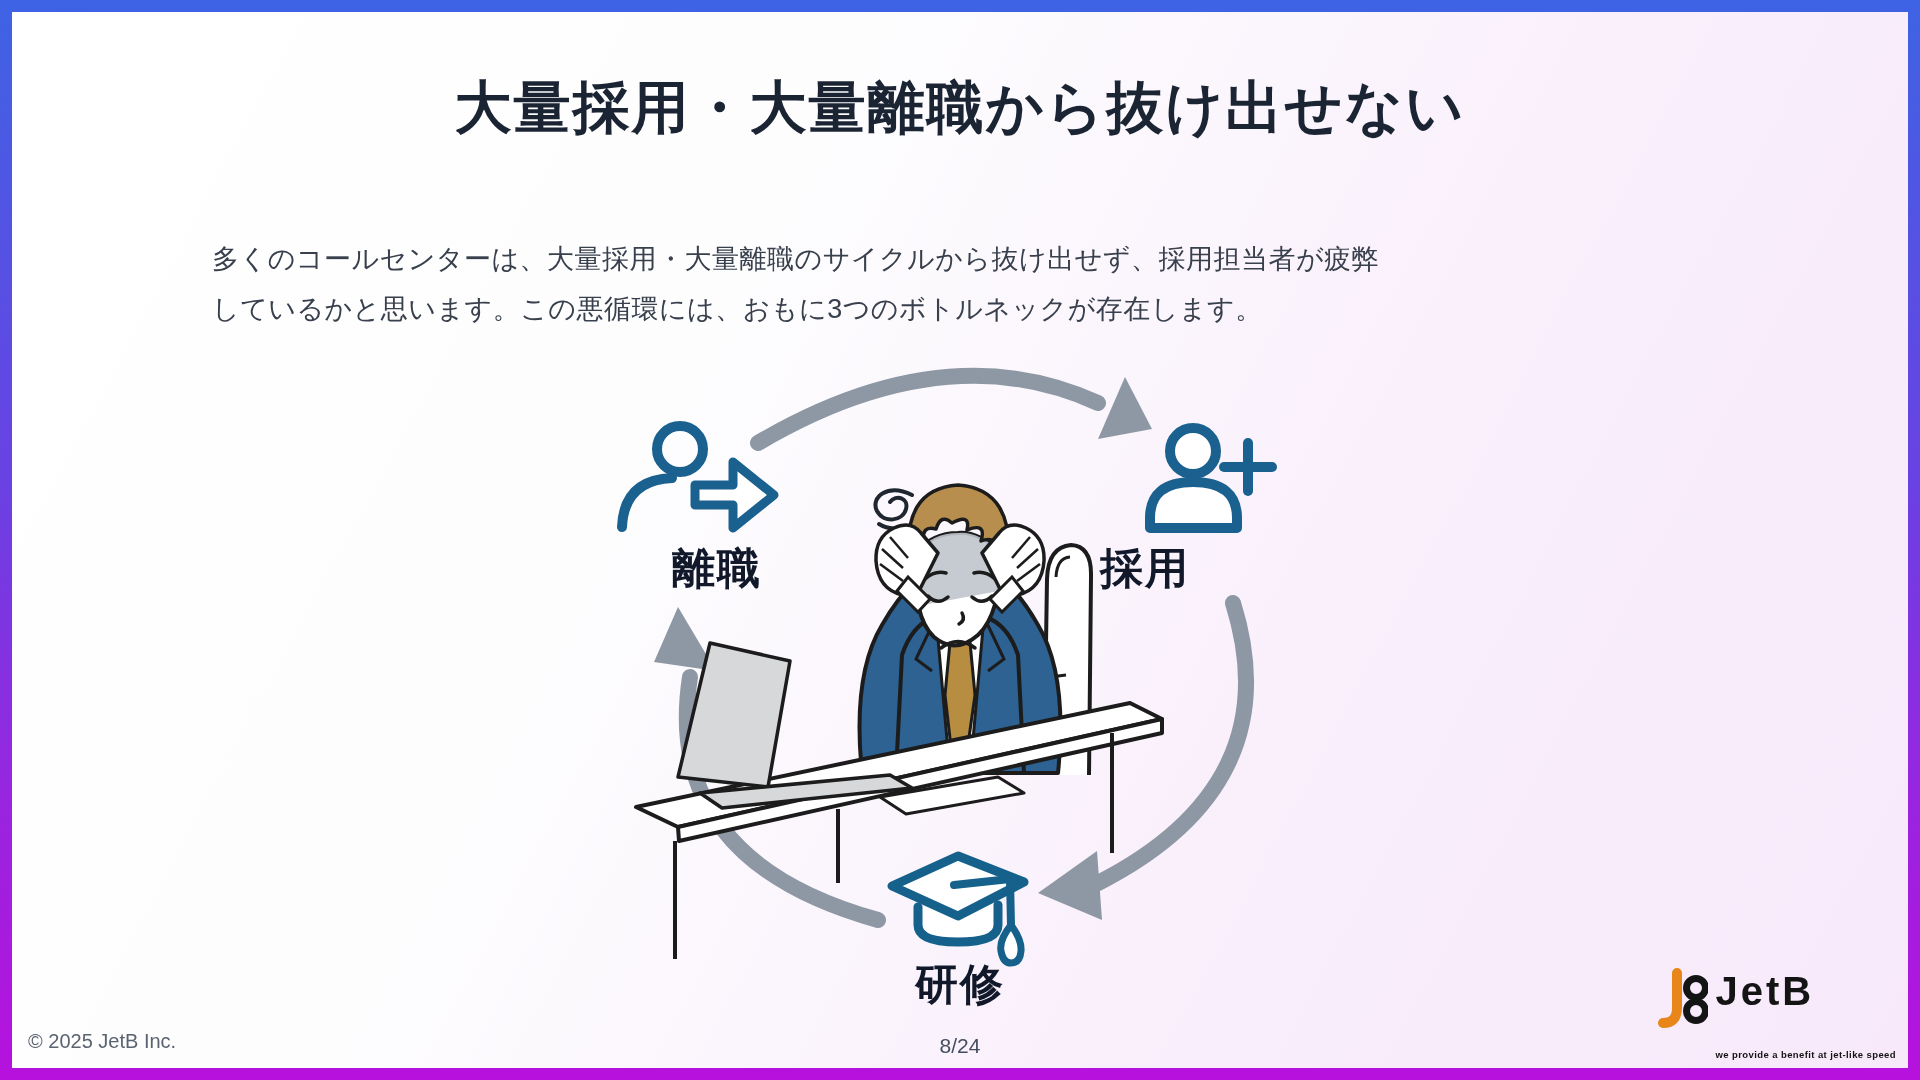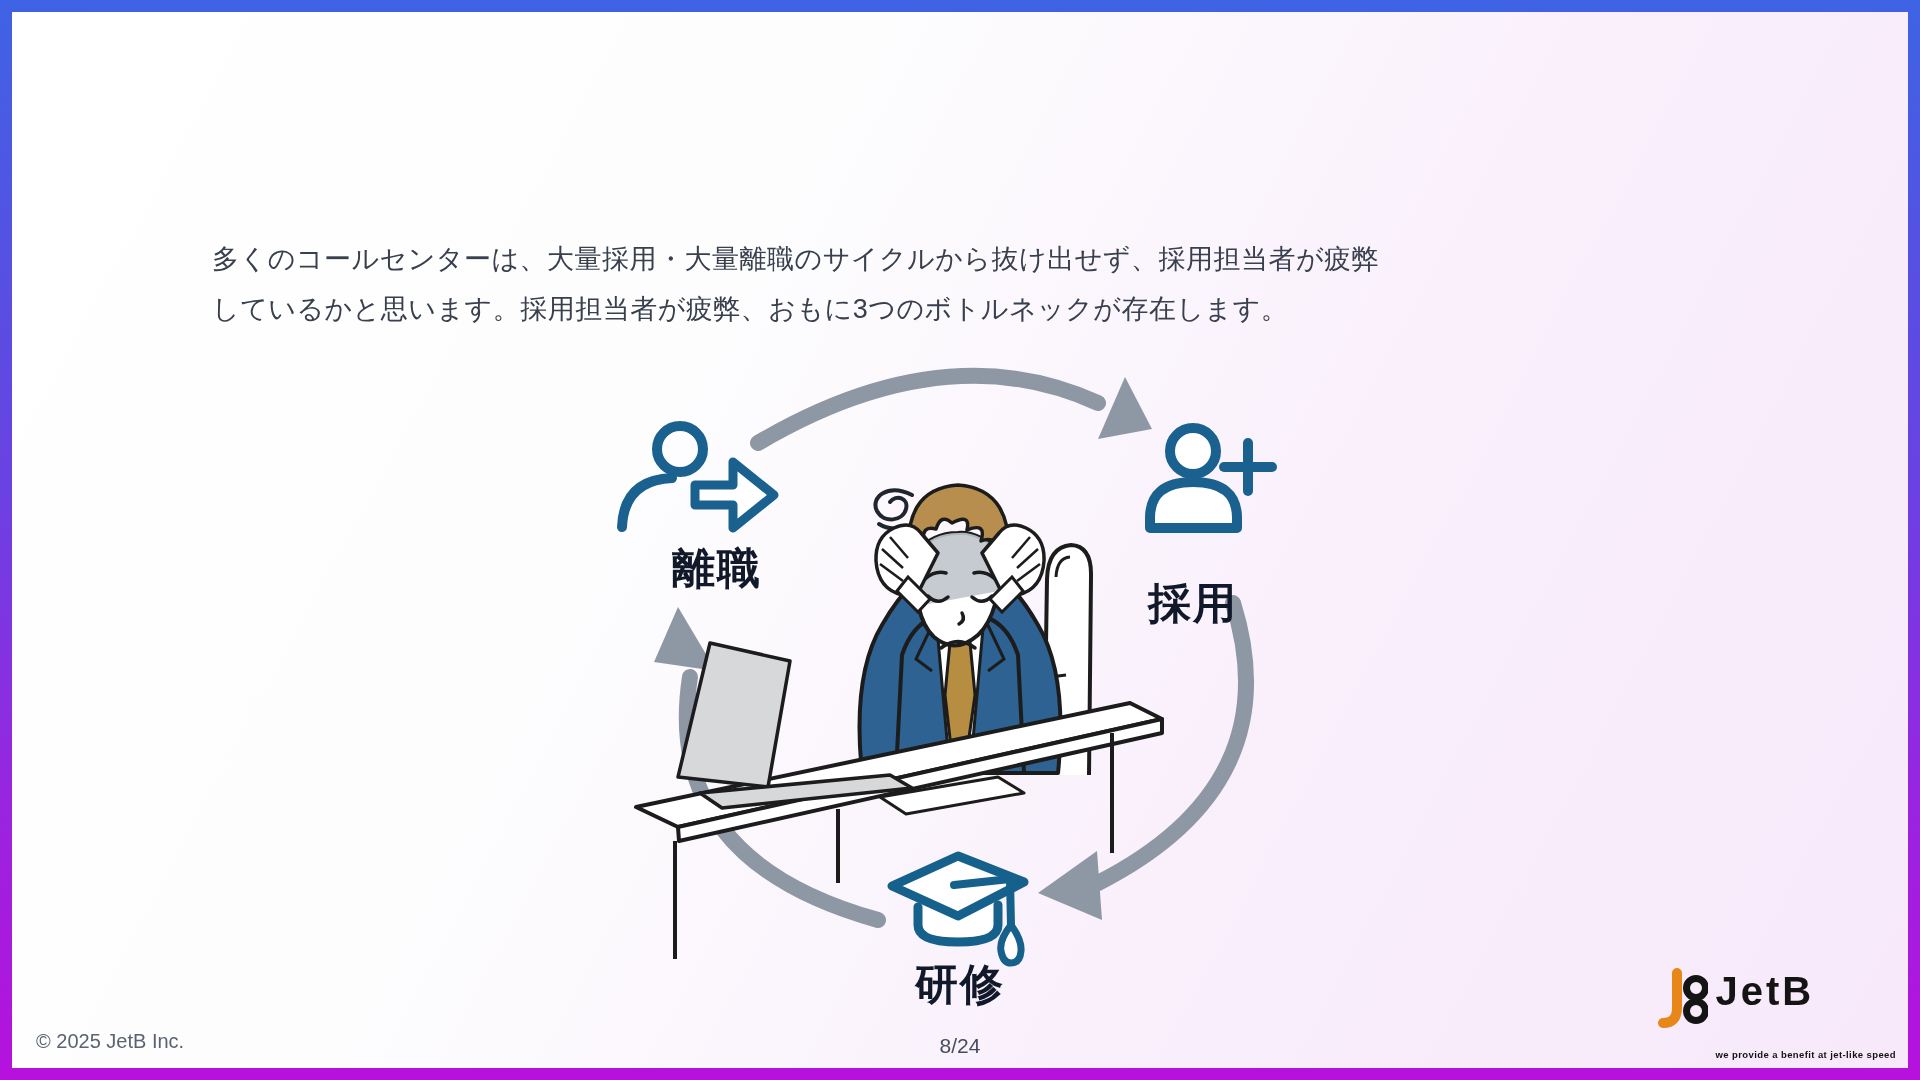--- a/index.html
+++ b/index.html
@@ -45,26 +45,26 @@
   .node-label {
     position: absolute;
     width: 200px;
     text-align: center;
     font-size: 43px;
     font-weight: 800;
     color: #10182a;
     letter-spacing: 2px;
   }
   .label-rishoku { left: 605px; top: 528px; }
-  .label-saiyo   { left: 1081px; top: 528px; margin-top: 35px; }
+  .label-saiyo   { left: 1033px; top: 528px; }
   .label-kenshu  { left: 848px; top: 944px; text-align: center; }
 
   .copyright {
     position: absolute;
-    left: 24px; top: 1018px;
+    left: 16px; top: 1018px;
     font-size: 20px;
     color: #5a6370;
   }
   .page-number {
     position: absolute;
     left: 848px; top: 1022px; width: 200px;
     text-align: center;
     font-size: 21px;
     color: #454e5e;
   }
@@ -93,24 +93,25 @@
     white-space: nowrap;
     margin-top: 9px;
   }
 </style>
 </head>
 <body>
 
 <div class="frame">
   <div class="slide">
 
+    <h1 class="slide-title">大量採用・大量離職から抜け出せない</h1>
 
     <div class="body-text">
       <div>多くのコールセンターは、大量採用・大量離職のサイクルから抜け出せず、採用担当者が疲弊</div>
-      <div>しているかと思います。採用担当者が疲弊、おもに3つのボトルネックが存在します。</div>
+      <div>しているかと思います。この悪循環には、おもに3つのボトルネックが存在します。</div>
     </div>
 
     <svg class="diagram-svg" viewBox="0 0 820 690">
 
       <g stroke="#8d98a4" stroke-width="16" fill="none" stroke-linecap="round">
         <path d="M 208,118 Q 395,8 548,78"></path>
         <path d="M 683,278 Q 740,460 548,558"></path>
         <path d="M 328,595 Q 112,535 140,352"></path>
       </g>
       <g fill="#8d98a4" stroke="none">

